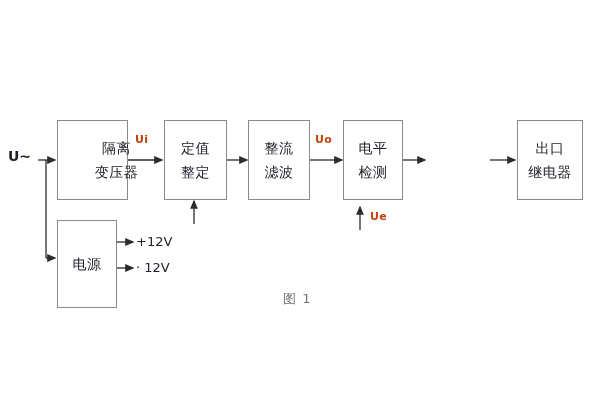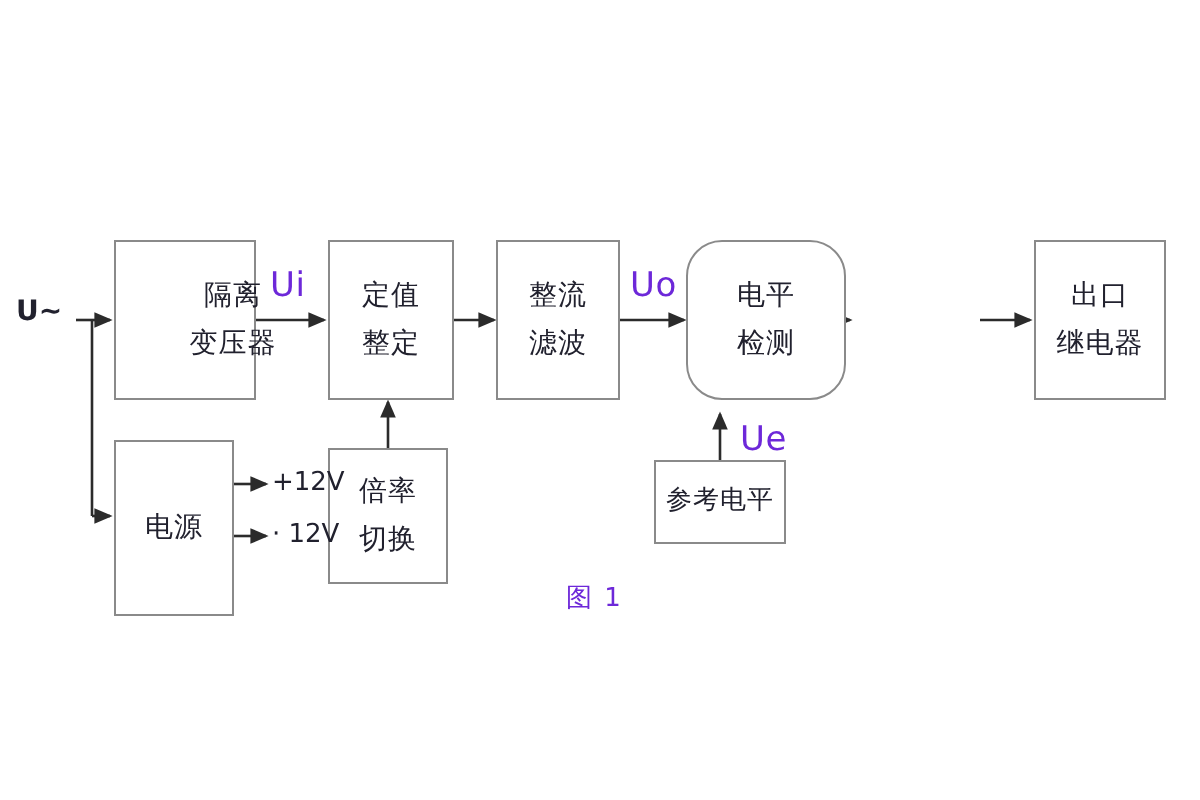--- a/index.html
+++ b/index.html
@@ -42,30 +42,31 @@
     color: #21212e;
     letter-spacing: 0.5px;
     z-index: 2;
   }
   .block .line {
     display: block;
     white-space: nowrap;
   }
   .sig {
     position: absolute;
-    font-size: 17px;
-    color: #6d28d9;
+    font-size: 11px;
+    color: #c2410c;
     white-space: nowrap;
     letter-spacing: 0.3px;
     z-index: 3;
+    font-weight: bold;
   }
   .caption {
     position: absolute;
     font-size: 13px;
-    color: #6d28d9;
+    color: #737373;
     letter-spacing: 1px;
     white-space: nowrap;
     z-index: 3;
   }
   .src-label {
     position: absolute;
     font-size: 14px;
     font-weight: bold;
     color: #21212e;
     white-space: nowrap;
@@ -140,37 +141,30 @@
   <div class="block" style="left:248px; top:120px; width:62px; height:80px;">
     <span class="line">整流</span>
     <span class="line">滤波</span>
   </div>
 
   <div class="block" style="left:164px; top:120px; width:63px; height:80px;">
     <span class="line">定值</span>
     <span class="line">整定</span>
   </div>
 
-  <div class="block" style="left:343px; top:120px; width:80px; height:80px;border-radius:18px;">
+  <div class="block" style="left:343px; top:120px; width:60px; height:80px;">
     <span class="line">电平</span>
     <span class="line">检测</span>
   </div>
 
 
   <div class="block" style="left:517px; top:120px; width:66px; height:80px;">
     <span class="line">出口</span>
     <span class="line">继电器</span>
   </div>
 
   <div class="block" style="left:57px; top:220px; width:60px; height:88px;">
     <span class="line">电源</span>
   </div>
 
-  <div class="block" style="left:164px; top:224px; width:60px; height:68px;">
-    <span class="line">倍率</span>
-    <span class="line">切换</span>
-  </div>
 
-  <div class="block" style="left:327px; top:230px; width:66px; height:42px; font-size:13px;">
-    <span class="line">参考电平</span>
-  </div>
 
 </div>
 
 </body></html>

